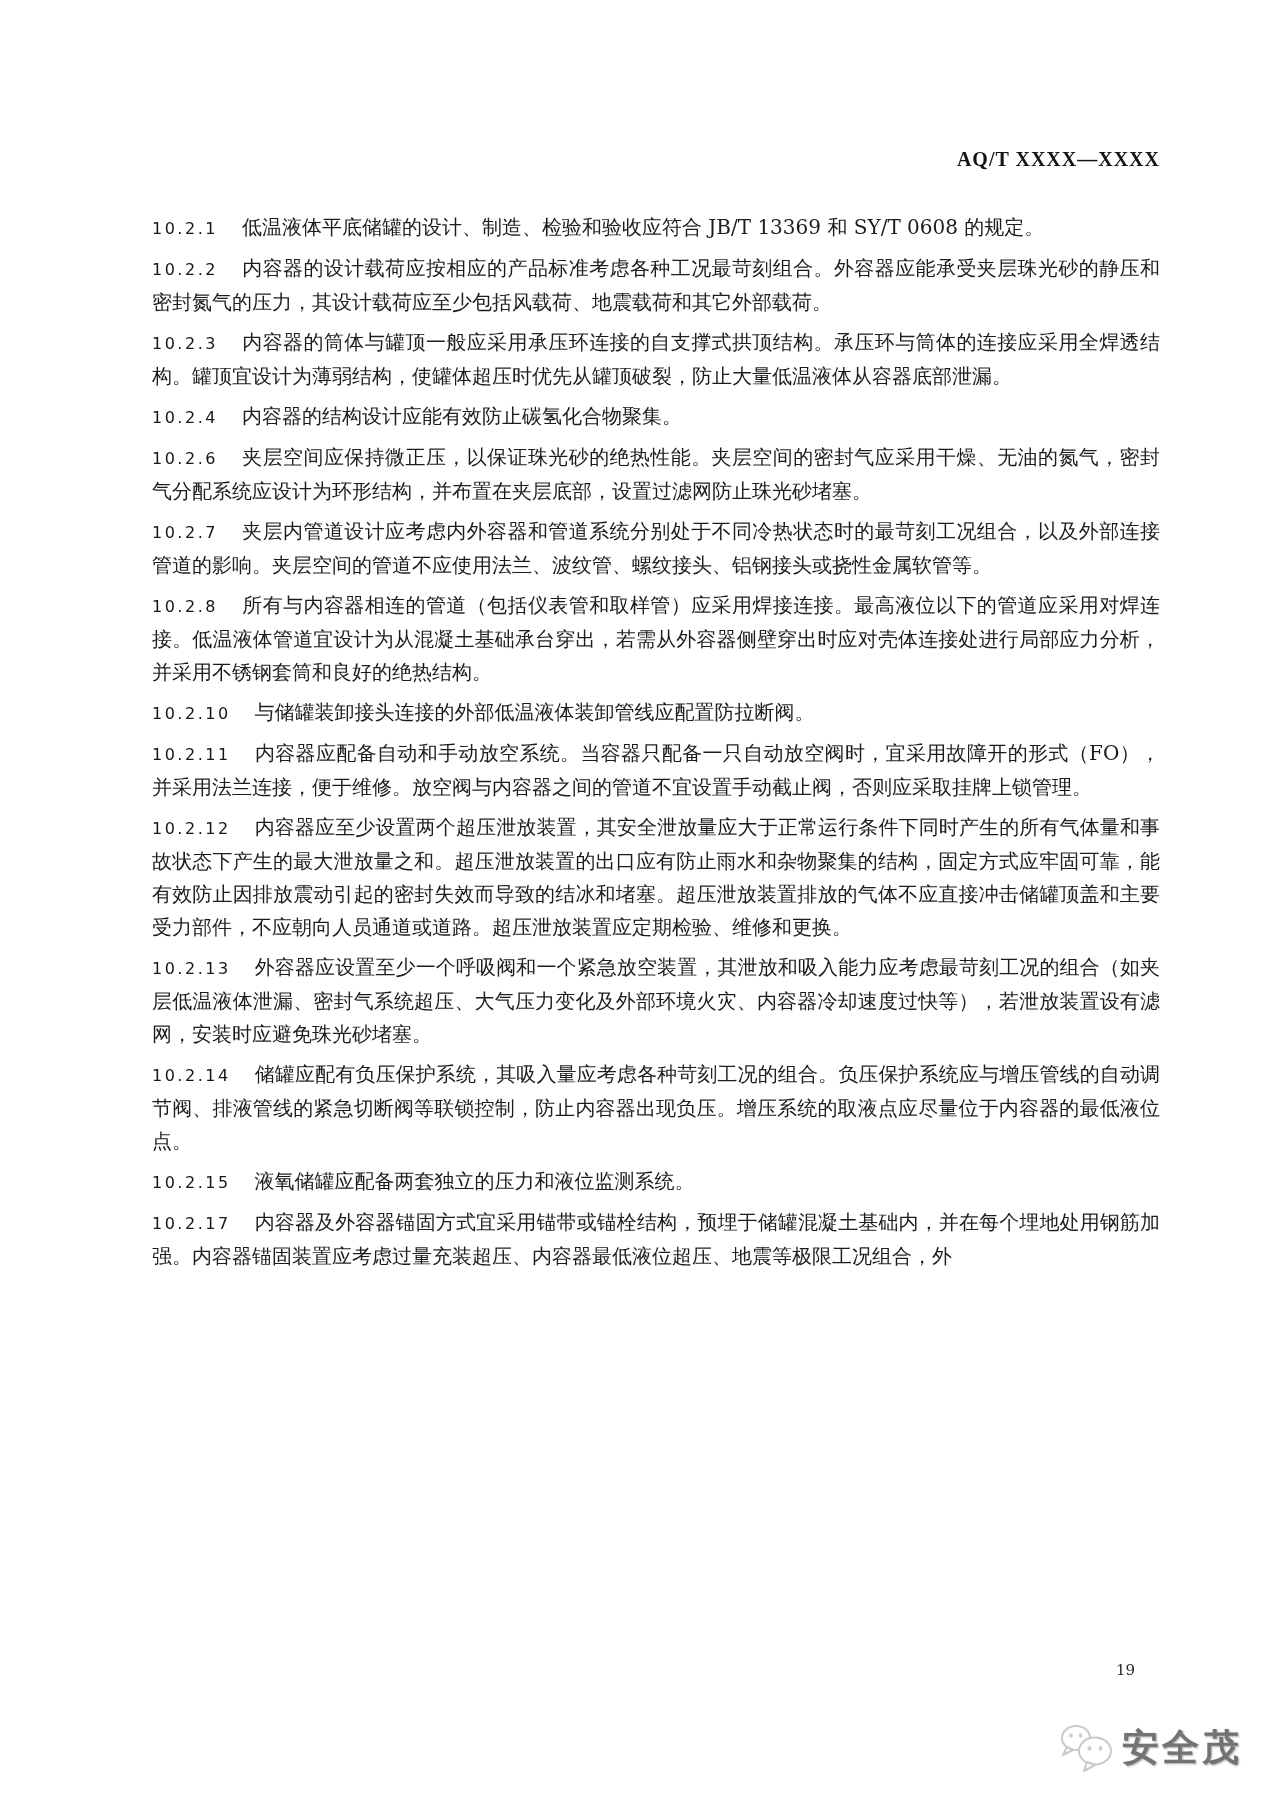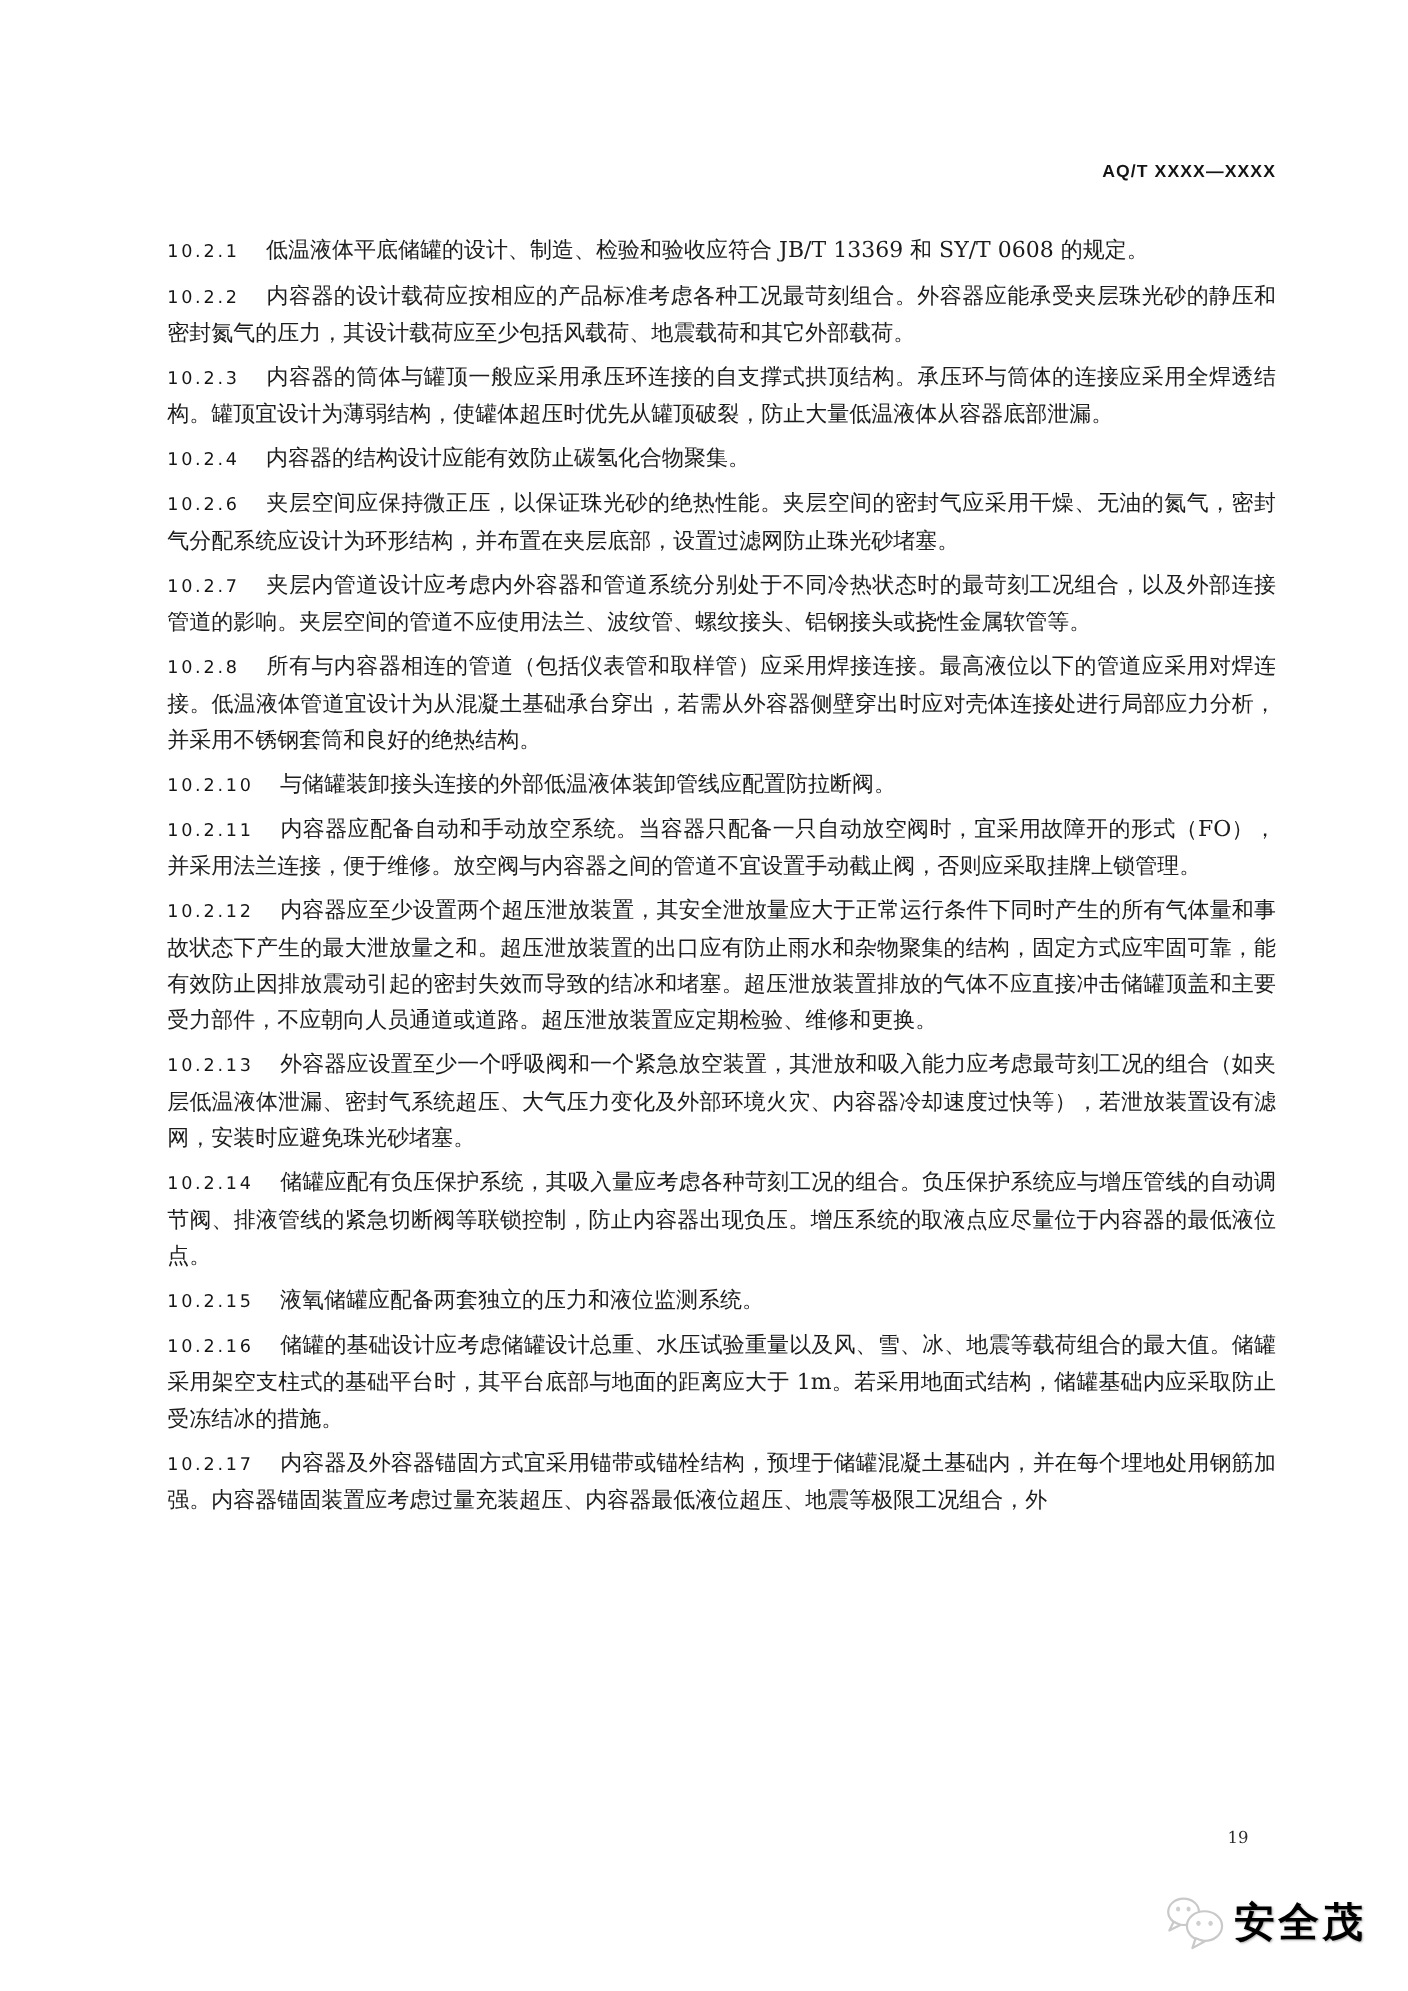--- a/index.html
+++ b/index.html
@@ -13,22 +13,22 @@
     height: 1810px;
     background: #ffffff;
     overflow: hidden;
     font-family: "DejaVu Serif", "Liberation Serif", serif;
     color: #1c1c1c;
   }
   .doc-header {
     position: absolute;
     top: 148px;
     right: 120px;
-    font-family: Liberation Sans, sans-serif;
-    font-size: 16px;
+    font-family: Liberation Serif, serif;
+    font-size: 20px;
     font-weight: 600;
     letter-spacing: 1px;
     color: #141414;
     white-space: nowrap;
   }
   .clauses {
     position: absolute;
     left: 152px;
     top: 211px;
     width: 1008px;
@@ -62,21 +62,21 @@
     display: flex;
     align-items: center;
     gap: 6px;
     user-select: none;
   }
   .watermark-text {
     font-family: Liberation Serif, serif;
     font-size: 37px;
     font-weight: bold;
     letter-spacing: 3px;
-    color: #000000;
+    color: #737373;
     text-shadow: 1px 1px 2px rgba(150,150,150,0.85), -1px -1px 1px rgba(255,255,255,1);
     text-align: center;
   }
   .wm-icon svg { display: block; }
 </style>
 </head>
 <body>
 
 <div class="page">
 
@@ -106,21 +106,20 @@
   <p class="clause"><span class="clause-num">10.2.11</span><span class="clause-text">内容器应配备自动和手动放空系统。当容器只配备一只自动放空阀时，宜采用故障开的形式（FO），并采用法兰连接，便于维修。放空阀与内容器之间的管道不宜设置手动截止阀，否则应采取挂牌上锁管理。</span></p>
 
   <p class="clause"><span class="clause-num">10.2.12</span><span class="clause-text">内容器应至少设置两个超压泄放装置，其安全泄放量应大于正常运行条件下同时产生的所有气体量和事故状态下产生的最大泄放量之和。超压泄放装置的出口应有防止雨水和杂物聚集的结构，固定方式应牢固可靠，能有效防止因排放震动引起的密封失效而导致的结冰和堵塞。超压泄放装置排放的气体不应直接冲击储罐顶盖和主要受力部件，不应朝向人员通道或道路。超压泄放装置应定期检验、维修和更换。</span></p>
 
   <p class="clause"><span class="clause-num">10.2.13</span><span class="clause-text">外容器应设置至少一个呼吸阀和一个紧急放空装置，其泄放和吸入能力应考虑最苛刻工况的组合（如夹层低温液体泄漏、密封气系统超压、大气压力变化及外部环境火灾、内容器冷却速度过快等），若泄放装置设有滤网，安装时应避免珠光砂堵塞。</span></p>
 
   <p class="clause"><span class="clause-num">10.2.14</span><span class="clause-text">储罐应配有负压保护系统，其吸入量应考虑各种苛刻工况的组合。负压保护系统应与增压管线的自动调节阀、排液管线的紧急切断阀等联锁控制，防止内容器出现负压。增压系统的取液点应尽量位于内容器的最低液位点。</span></p>
 
   <p class="clause"><span class="clause-num">10.2.15</span><span class="clause-text">液氧储罐应配备两套独立的压力和液位监测系统。</span></p>
 
-  <p class="clause"><span class="clause-num">10.2.16</span><span class="clause-text">储罐的基础设计应考虑储罐设计总重、水压试验重量以及风、雪、冰、地震等载荷组合的最大值。储罐采用架空支柱式的基础平台时，其平台底部与地面的距离应大于 1m。若采用地面式结构，储罐基础内应采取防止受冻结冰的措施。</span></p>
 
   <p class="clause"><span class="clause-num">10.2.17</span><span class="clause-text">内容器及外容器锚固方式宜采用锚带或锚栓结构，预埋于储罐混凝土基础内，并在每个埋地处用钢筋加强。内容器锚固装置应考虑过量充装超压、内容器最低液位超压、地震等极限工况组合，外</span></p>
 </div>
 
   <div class="page-number">19</div>
 
   <div class="watermark">
     <span class="wm-icon">
       <svg width="60" height="52" viewBox="0 0 60 52" xmlns="http://www.w3.org/2000/svg">
 

